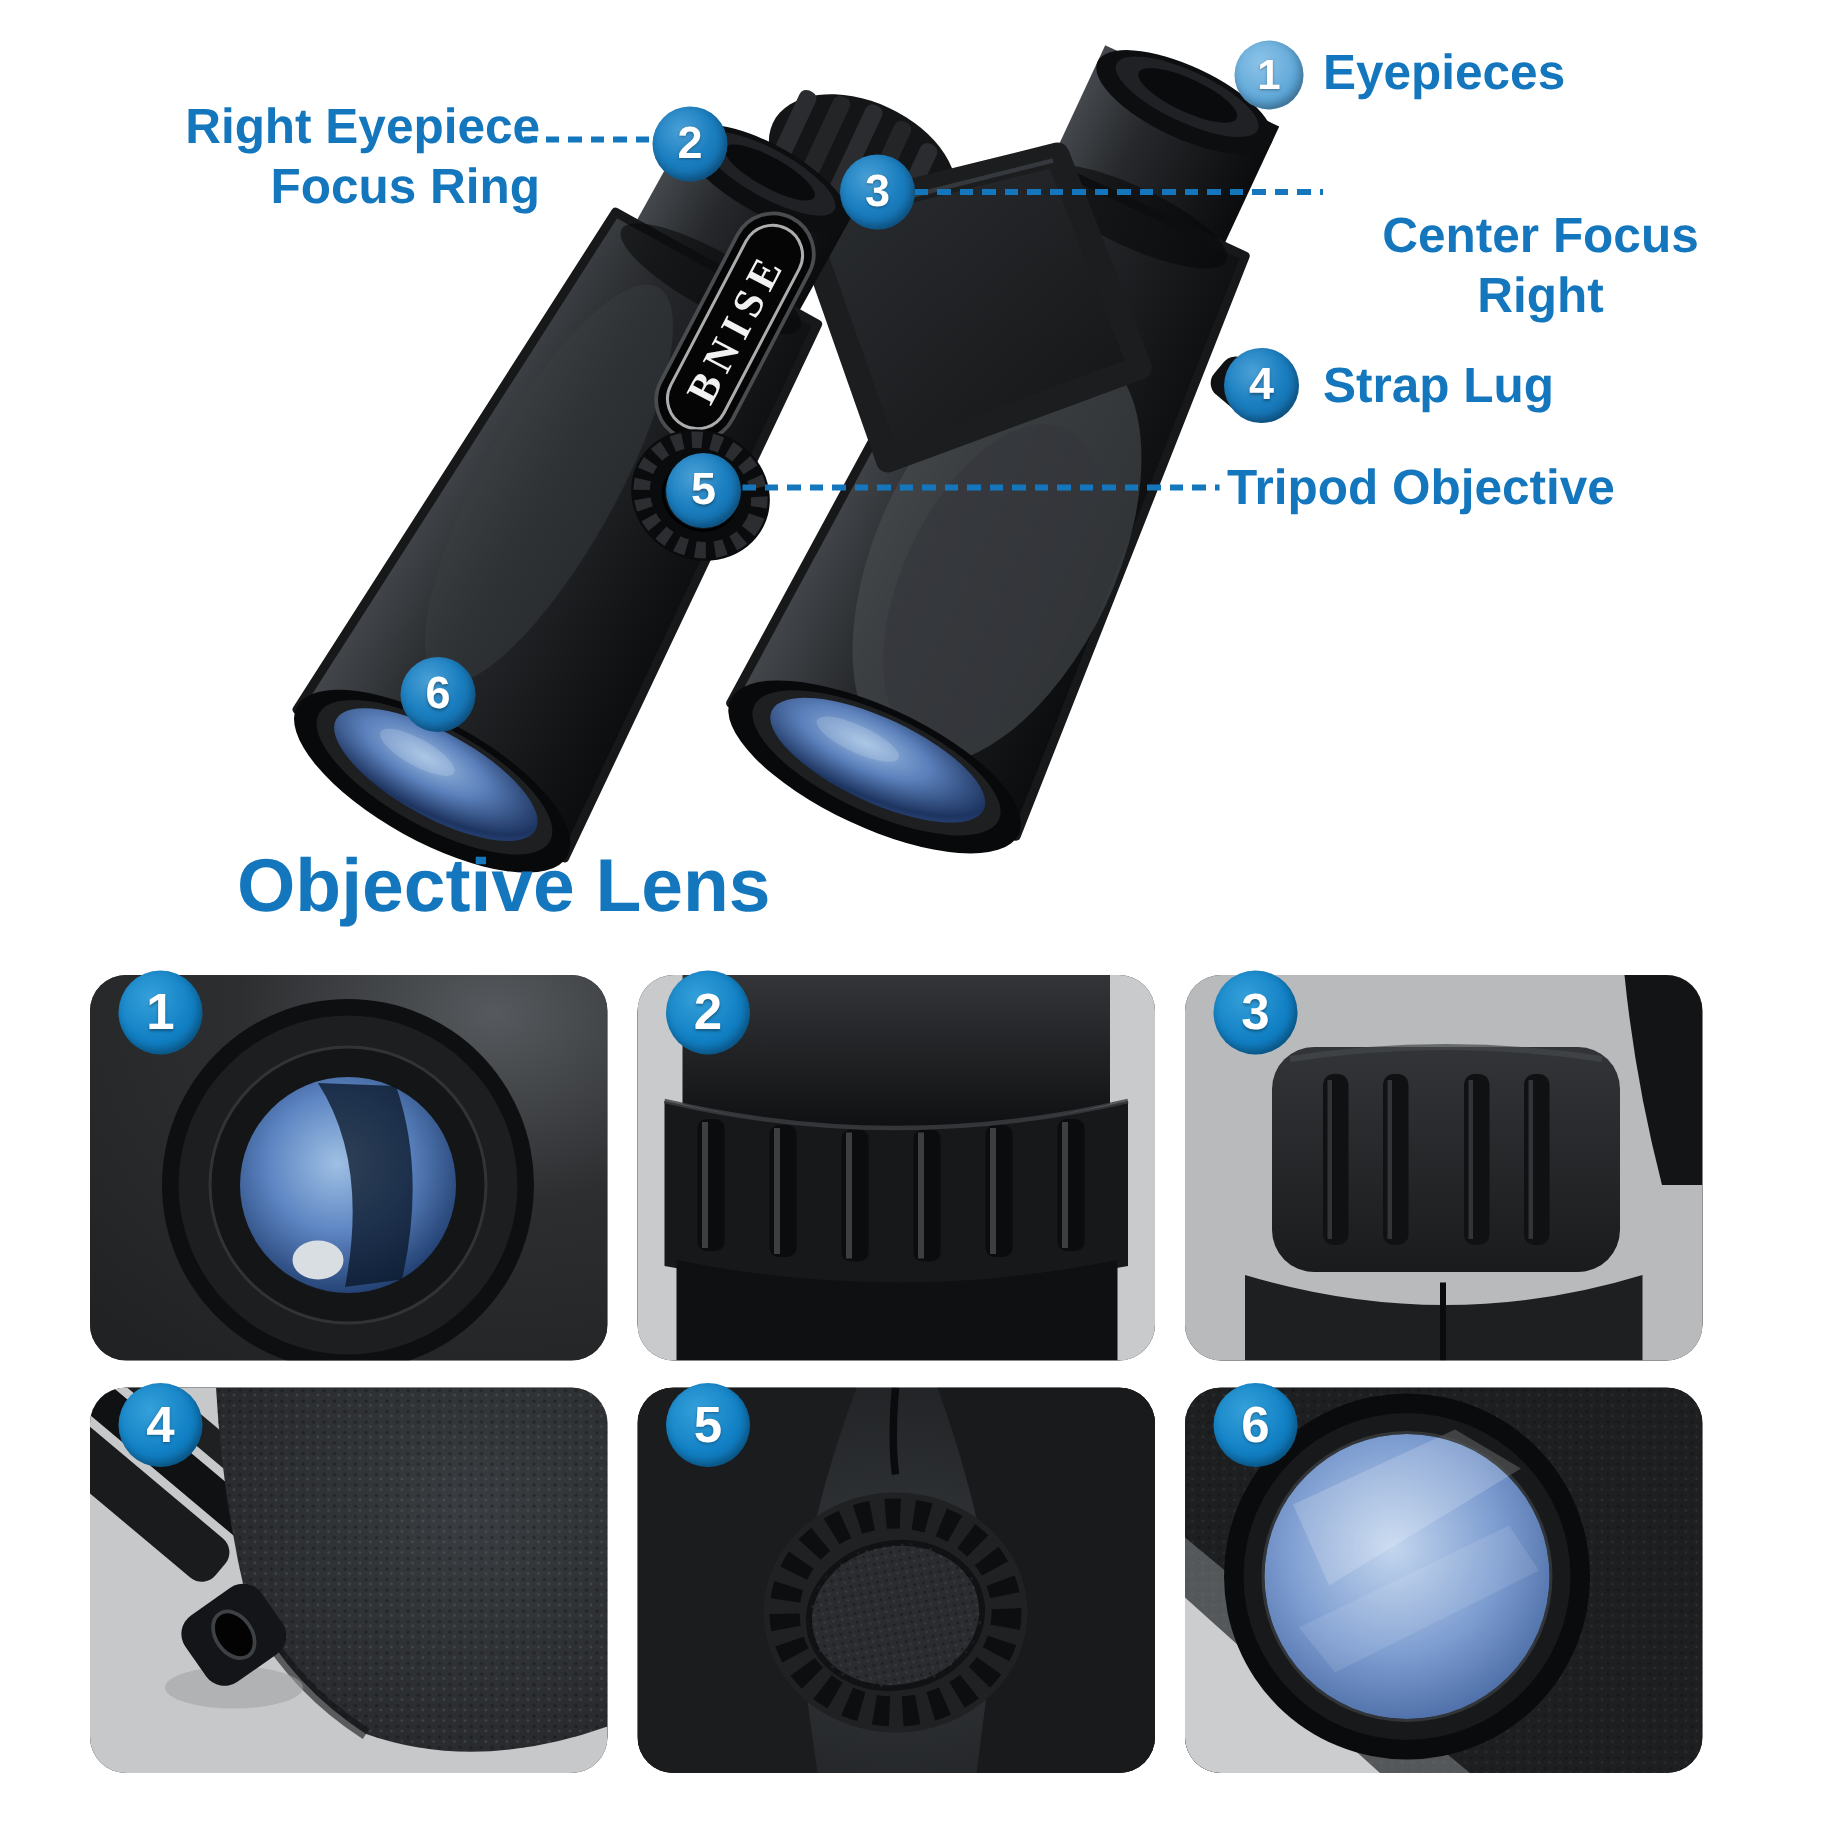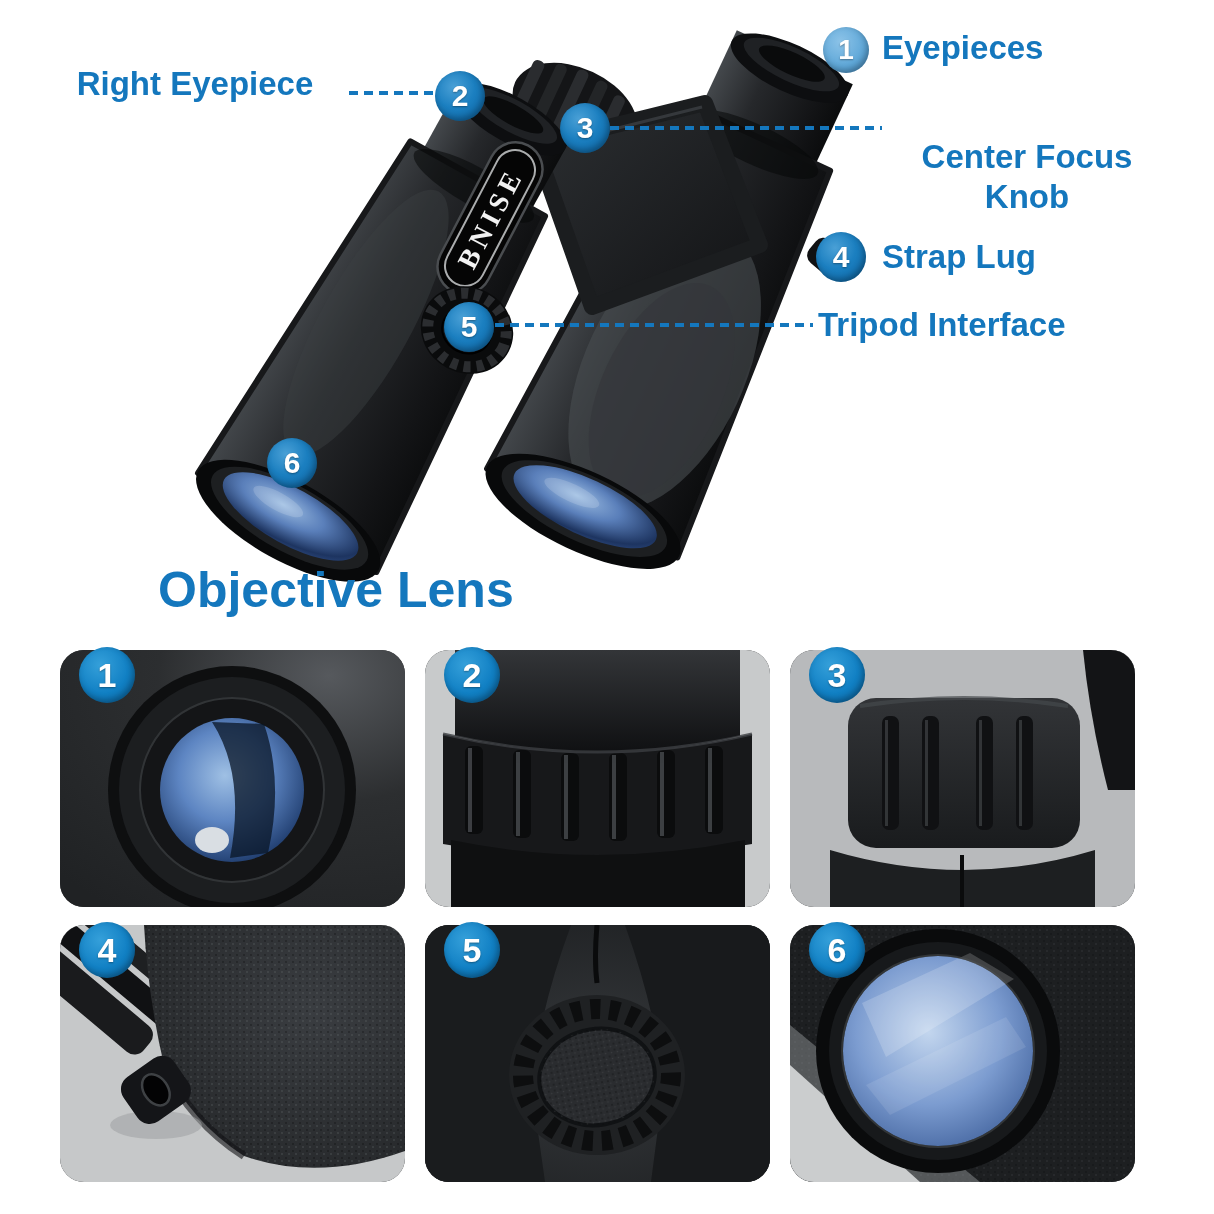--- a/index.html
+++ b/index.html
@@ -5,21 +5,21 @@
   html,body{margin:0;padding:0;background:#ffffff;}
   .canvas{position:relative;width:1214px;height:1214px;background:#fff;overflow:hidden;
           font-family:"Liberation Sans",sans-serif;}
 
   
   .hero{position:absolute;left:130px;top:15px;width:760px;height:590px;}
 
   .lbl{position:absolute;color:#1477bd;font-weight:700;font-size:33px;line-height:40px;white-space:nowrap;}
   .lbl .ln{display:block;}
   #lbl-eyepieces{left:882px;top:28px;}
-  #lbl-right-eyepiece{left:30px;top:64px;width:330px;text-align:center;white-space:normal;}
+  #lbl-right-eyepiece{left:30px;top:64px;width:330px;text-align:right;white-space:normal;}
   #lbl-center-focus{left:886px;top:104px;width:282px;text-align:center;white-space:normal;margin-top:33px;}
   #lbl-strap-lug{left:882px;top:237px;}
   #lbl-tripod{left:818px;top:305px;}
   #lbl-objective{left:158px;top:570px;font-size:50px;}
 
   .dash{position:absolute;height:4px;
         background:repeating-linear-gradient(90deg,#1477bd 0 9px,transparent 9px 15px);}
   #dash2{left:349px;top:91px;width:90px;}
   #dash3{left:610px;top:126px;width:272px;}
   #dash5{left:495px;top:323px;width:318px;}
@@ -142,27 +142,28 @@
   <div class="hbadge light" id="hb1">1</div>
   <div class="hbadge" id="hb2">2</div>
   <div class="hbadge" id="hb3">3</div>
   <div class="hbadge" id="hb4">4</div>
   <div class="hbadge" id="hb5">5</div>
   <div class="hbadge" id="hb6">6</div>
 
   <div class="lbl" id="lbl-eyepieces">Eyepieces</div>
   <div class="lbl" id="lbl-right-eyepiece">
     <span class="ln">Right Eyepiece</span>
+    <span class="ln">Focus Ring</span>
   </div>
   <div class="lbl" id="lbl-center-focus">
     <span class="ln">Center Focus</span>
-    <span class="ln">Knob</span>
+    <span class="ln">Right</span>
   </div>
   <div class="lbl" id="lbl-strap-lug">Strap Lug</div>
-  <div class="lbl" id="lbl-tripod">Tripod Interface</div>
+  <div class="lbl" id="lbl-tripod">Tripod Objective</div>
   <div class="lbl" id="lbl-objective">Objective Lens</div>
 
   <div class="tile" id="t1">
     <svg viewBox="0 0 345 257">
       <defs>
         <radialGradient id="bg1" cx="0.78" cy="0.1" r="1.1">
           <stop offset="0" stop-color="#56595d"></stop>
             <stop offset="0.45" stop-color="#2c2e30"></stop>
             <stop offset="1" stop-color="#202224"></stop>
         </radialGradient>

